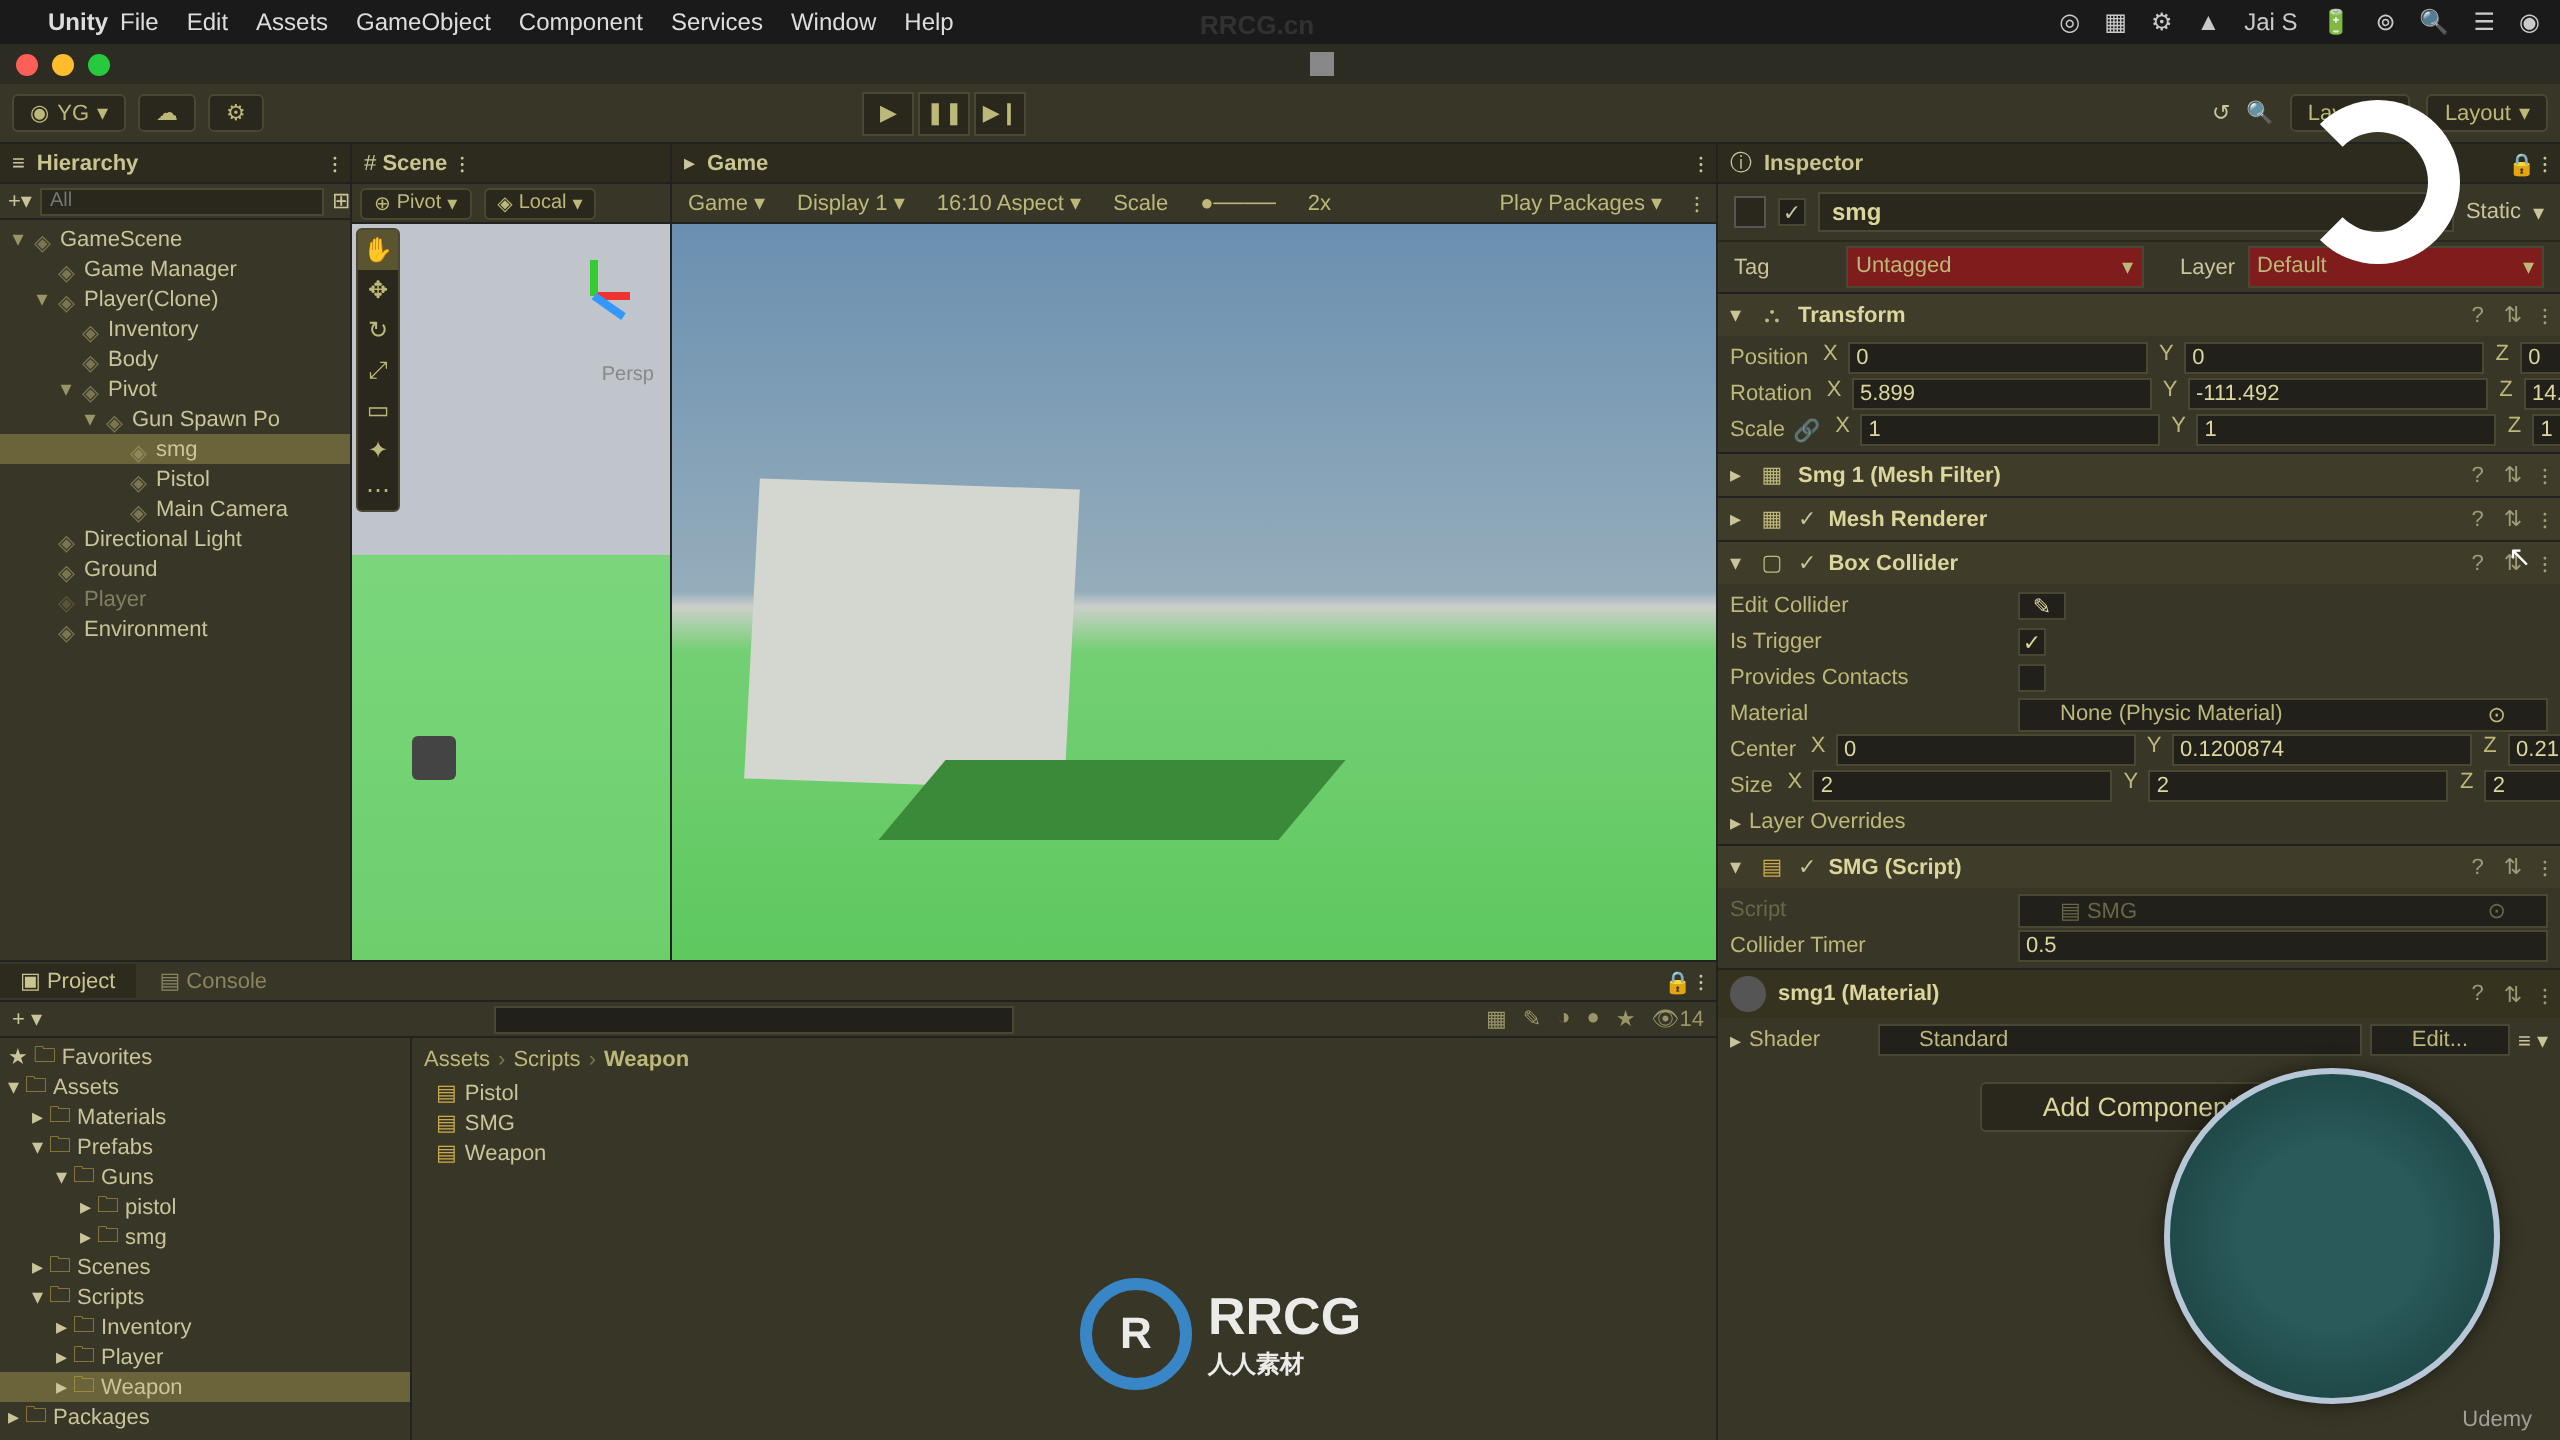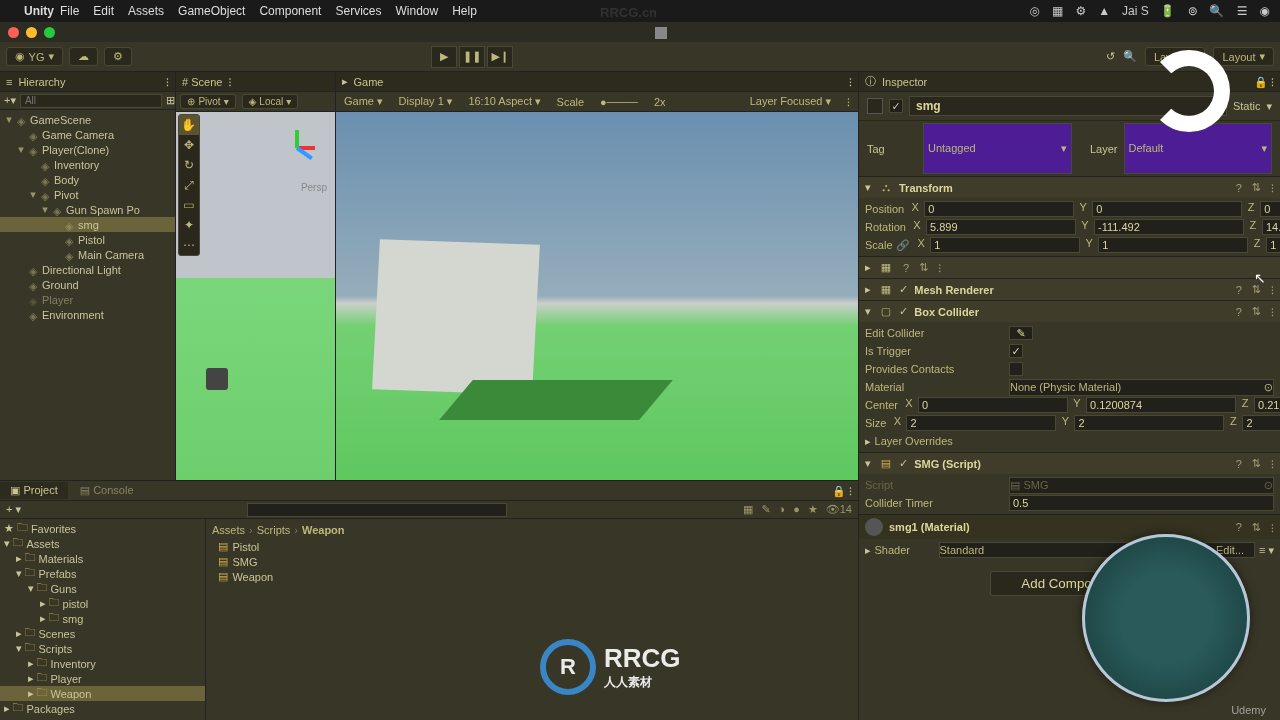--- a/index.html
+++ b/index.html
@@ -24,21 +24,21 @@
 
 .toolbar { position:absolute; top:42px; left:0; right:0; height:30px; background:#383626; display:flex; align-items:center; padding:0 6px; gap:6px; border-bottom:1px solid #222; }
 .toolbar .chip{ background:#2a281c; border:1px solid #4a4732; border-radius:3px; padding:2px 8px; display:flex; align-items:center; gap:4px; color:#bdb87a;}
 .toolbar .center{ margin:0 auto; display:flex; gap:2px; }
 .toolbar .center .pbtn{ width:26px;height:22px; background:#2a281c; border:1px solid #4a4732; display:flex;align-items:center;justify-content:center; color:#bdb87a;}
 .toolbar .right{ margin-left:auto; display:flex; gap:8px; align-items:center; }
 
 
 .hierarchy { position:absolute; top:72px; left:0; width:176px; bottom:240px; background:#383626; border-right:1px solid #222;}
 .panel-tab { height:20px; background:#2d2b1e; display:flex; align-items:center; padding:0 6px; gap:6px; border-bottom:1px solid #222;}
-.panel-tab .t { font-weight:normal; color:#cac48f;}
+.panel-tab .t { font-weight:bold; color:#cac48f;}
 .hier-toolbar{height:18px;display:flex;align-items:center;padding:0 4px;gap:4px;border-bottom:1px solid #222;}
 .hier-toolbar input{flex:1;background:#2a281c;border:1px solid #4a4732;color:#bdb87a;height:14px;font-size:10px;padding:0 4px;}
 .tree { padding:2px 0; }
 .tree .node { display:flex; align-items:center; height:15px; padding-left:4px; cursor:default;}
 .tree .node.sel { background:#6b643a; }
 .tree .tw{width:10px;text-align:center;color:#9a9568;}
 .tree .cube{display:inline-block;width:10px;height:10px;margin:0 3px;opacity:.6;}
 .tree .cube::before{content:"◈";color:#a8a26f;}
 .tree .faded{opacity:.5;}
 
@@ -62,35 +62,35 @@
 .game-box{position:absolute;left:40px;top:130px;width:160px;height:150px;background:#d4d6d0;transform:skew(-3deg,2deg);}
 .game-shadow{position:absolute;left:120px;top:268px;width:200px;height:40px;background:#3a8a3a;transform:skewX(-40deg);}
 
 .inspector{position:absolute;top:72px;right:0;width:422px;bottom:0;background:#383626;border-left:1px solid #222;overflow:hidden;}
 .insp-body{padding:0;}
 .insp-header{display:flex;align-items:center;gap:6px;padding:4px 8px;border-bottom:1px solid #2a281c;}
 .insp-header .cube3{width:16px;height:16px;background:#2a281c;border:1px solid #555;}
 .insp-header input.name{flex:1;background:#2a281c;border:1px solid #4a4732;color:#dcd69c;padding:2px 6px;font-size:12px;font-weight:bold;}
 .insp-row{display:flex;align-items:center;gap:6px;padding:2px 8px;}
 .insp-row .lbl{width:50px;}
-.insp-row select,.insp-row .dd{flex:1;background:#4c1d95;border:1px solid #4a4732;color:#bdb87a;font-size:11px;padding:18px 4px;}
+.insp-row select,.insp-row .dd{flex:1;background:#7f1d1d;border:1px solid #4a4732;color:#bdb87a;font-size:11px;padding:3px 4px;}
 .comp{border-top:1px solid #222;}
 .comp-head{display:flex;align-items:center;gap:6px;padding:3px 6px;background:#3f3c29;}
 .comp-head .tw{width:8px;}
 .comp-head .cic{width:14px;height:14px;display:inline-flex;align-items:center;justify-content:center;color:#bdb87a;}
 .comp-head .cname{flex:1;font-weight:bold;color:#dcd69c;}
 .comp-head .mini{opacity:.7;margin-left:4px;}
 .comp-body{padding:2px 6px;}
 .prow{display:flex;align-items:center;height:18px;gap:4px;}
 .prow .plbl{width:140px;color:#bdb87a;}
 .prow .xyz{flex:1;display:flex;gap:2px;}
 .prow .ax{width:14px;text-align:center;color:#bdb87a;}
 .prow input[type=text]{flex:1;background:#21201a;border:1px solid #4a4732;color:#dcd69c;font-size:11px;padding:1px 3px;min-width:0;}
 .prow .chk{width:14px;height:14px;background:#21201a;border:1px solid #4a4732;display:inline-flex;align-items:center;justify-content:center;color:#dcd69c;}
-.prow .dd{flex:1;background:#21201a;border:1px solid #4a4732;color:#bdb87a;padding:1px 0;}
+.prow .dd{flex:1;background:#21201a;border:1px solid #4a4732;color:#bdb87a;padding:1px 20px;}
 .prow .disabled{color:#6a6648;}
 .addcomp{margin:10px auto;display:block;padding:4px 30px;background:#2a281c;border:1px solid #4a4732;color:#dcd69c;border-radius:3px;}
 
 .project{position:absolute;left:0;right:422px;bottom:0;height:240px;background:#383626;border-top:1px solid #222;}
 .proj-tabs{height:20px;display:flex;align-items:center;gap:2px;border-bottom:1px solid #222;}
 .proj-tabs .tab{padding:2px 10px;background:#2d2b1e;color:#cac48f;}
 .proj-tabs .tab.inactive{background:#383626;color:#8a8560;}
 .proj-toolbar{height:18px;display:flex;align-items:center;padding:0 6px;gap:6px;border-bottom:1px solid #222;}
 .proj-toolbar input{width:260px;background:#21201a;border:1px solid #4a4732;color:#bdb87a;height:14px;font-size:10px;padding:0 4px;margin-left:220px;}
 .proj-toolbar .ticons{margin-left:auto;display:flex;gap:8px;color:#9a9568;}
@@ -182,21 +182,21 @@
     </div>
   <div class="tree" id="hier-tree">
       <div class="node" style="padding-left: 4px;">
         <span class="tw">▾</span>
         <span class="cube"></span>
         <span>GameScene</span>
       </div>
       <div class="node" style="padding-left: 16px;">
         <span class="tw"></span>
         <span class="cube"></span>
-        <span>Game Camera</span>
+        <span>Game Manager</span>
       </div>
       <div class="node" style="padding-left: 16px;">
         <span class="tw">▾</span>
         <span class="cube"></span>
         <span>Player(Clone)</span>
       </div>
       <div class="node" style="padding-left: 28px;">
         <span class="tw"></span>
         <span class="cube"></span>
         <span>Inventory</span>
@@ -289,21 +289,21 @@
       <span class="t">Game</span>
       <span style="margin-left:auto">⁝</span>
     </div>
   <div class="game-tools">
     <span class="gsep"><span>Game</span> ▾</span>
     <span class="gsep"><span>Display 1</span> ▾</span>
     <span class="gsep"><span>16:10 Aspect</span> ▾</span>
     <span class="gsep">Scale</span>
     <span class="gsep">●────</span>
     <span class="gsep">2x</span>
-    <span class="gsep" style="margin-left:auto"><span>Layer Focused</span> ▾</span>
+    <span class="gsep" style="margin-left:auto"><span>Play Packages</span> ▾</span>
     <span>⁝</span>
   </div>
   <div class="game-viewport">
     <div class="game-box"></div>
     <div class="game-shadow"></div>
   </div>
 </div>
 
 <div class="inspector">
   <div class="panel-tab">
@@ -370,20 +370,21 @@
               <input type="text" value="1" style="">
             </div>
           </div>
       </div>
     </div>
 
     <div class="comp">
       <div class="comp-head">
           <span class="tw">▸</span>
           <span class="cic">▦</span>
+          <span class="cname">Smg 1 (Mesh Filter)</span>
           <span class="mini">?</span>
           <span class="mini">⇅</span>
           <span class="mini">⁝</span>
         </div>
     </div>
 
     <div class="comp">
       <div class="comp-head">
           <span class="tw">▸</span>
           <span class="cic">▦</span>

